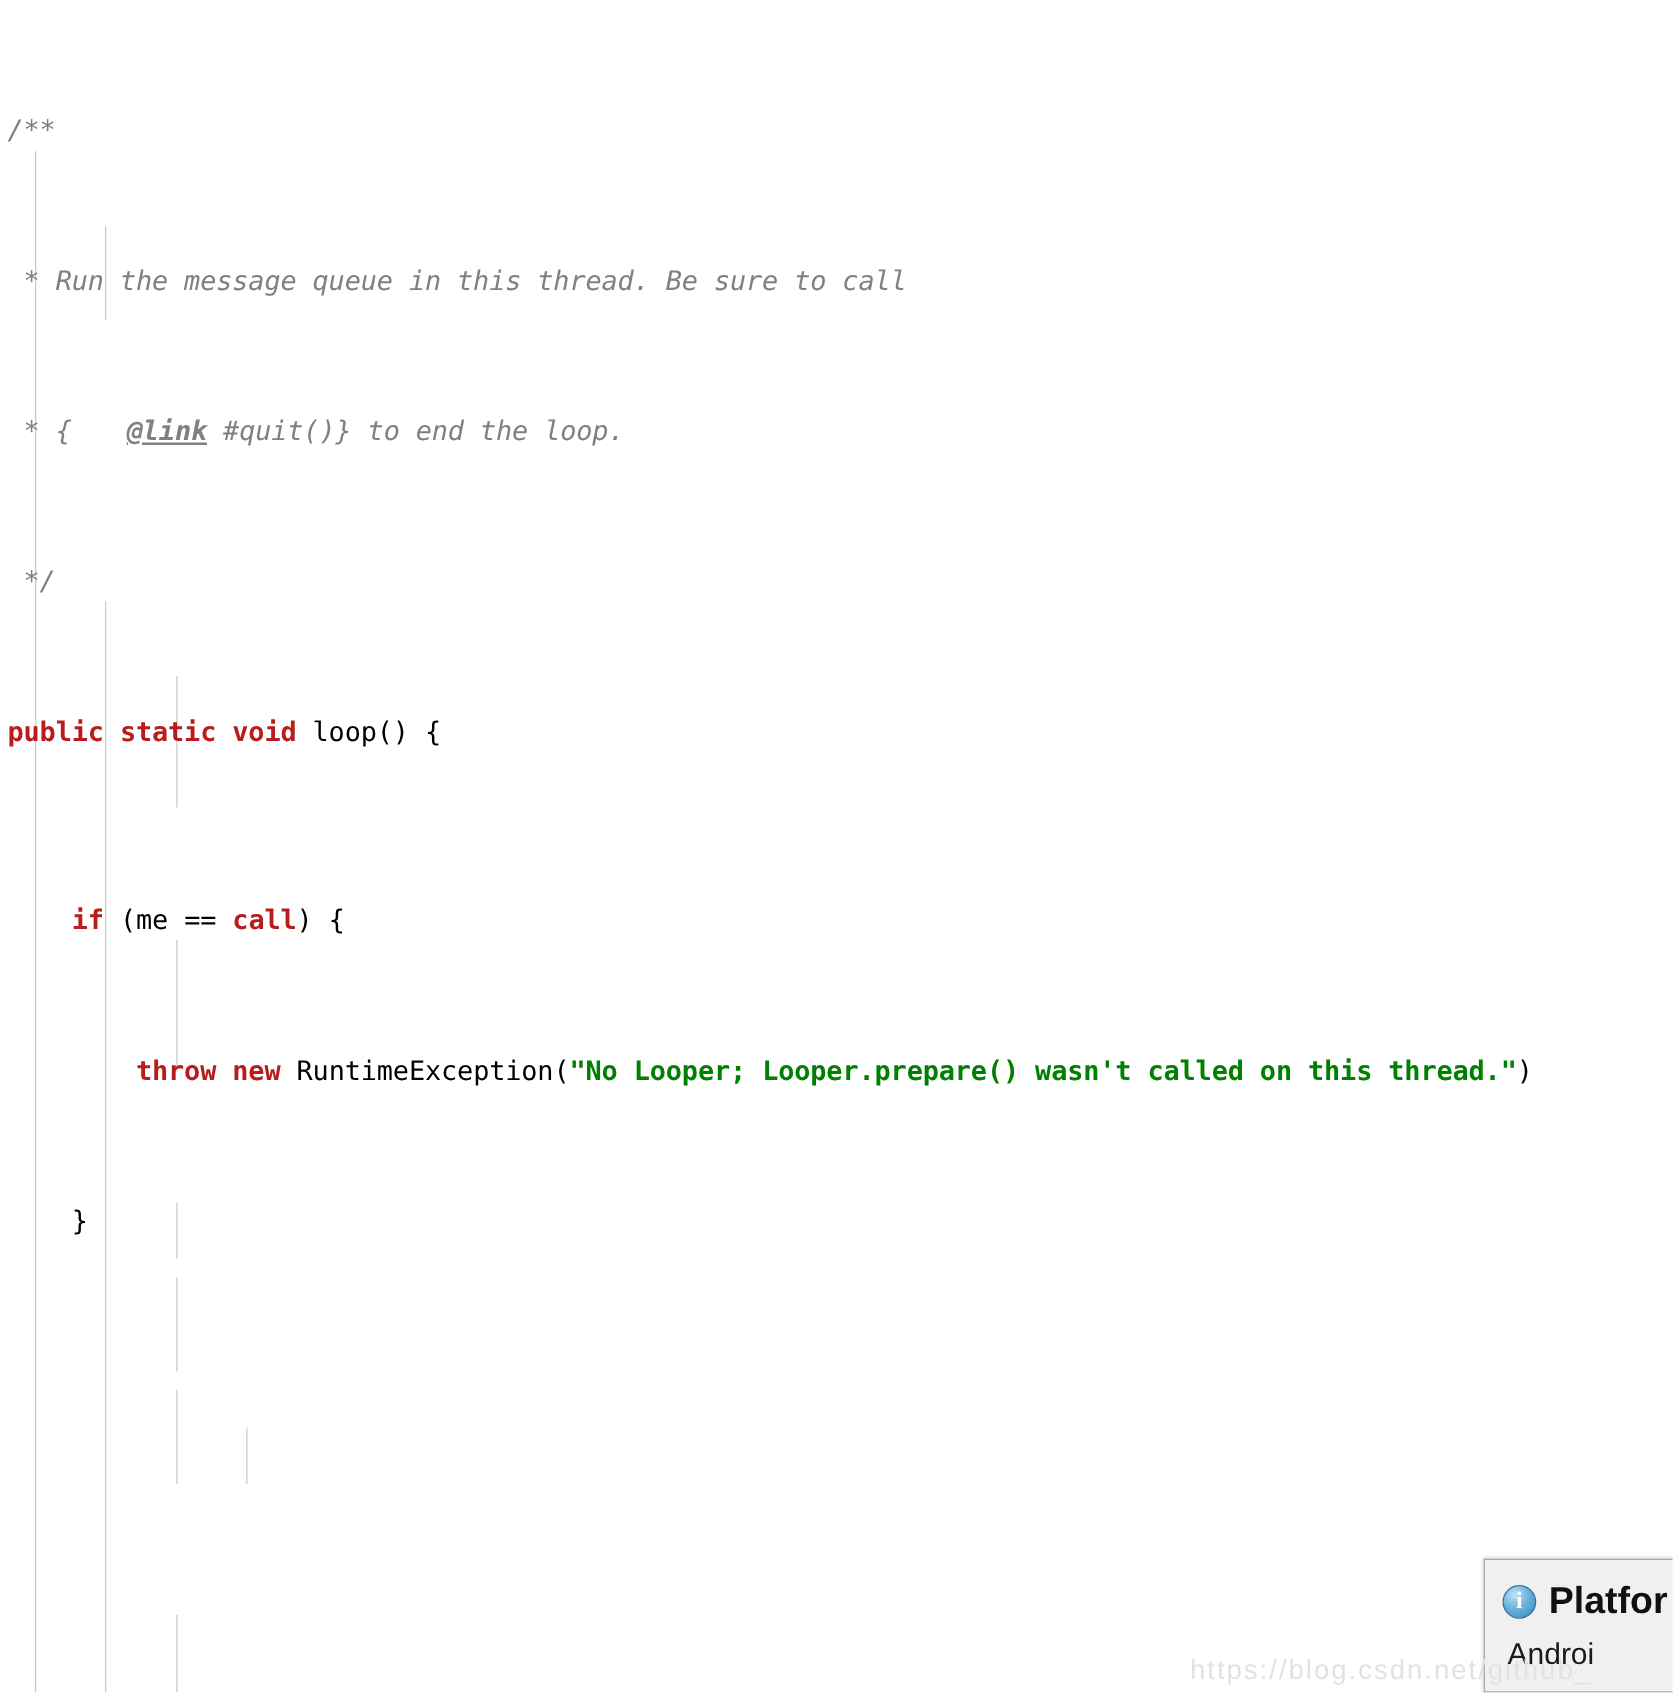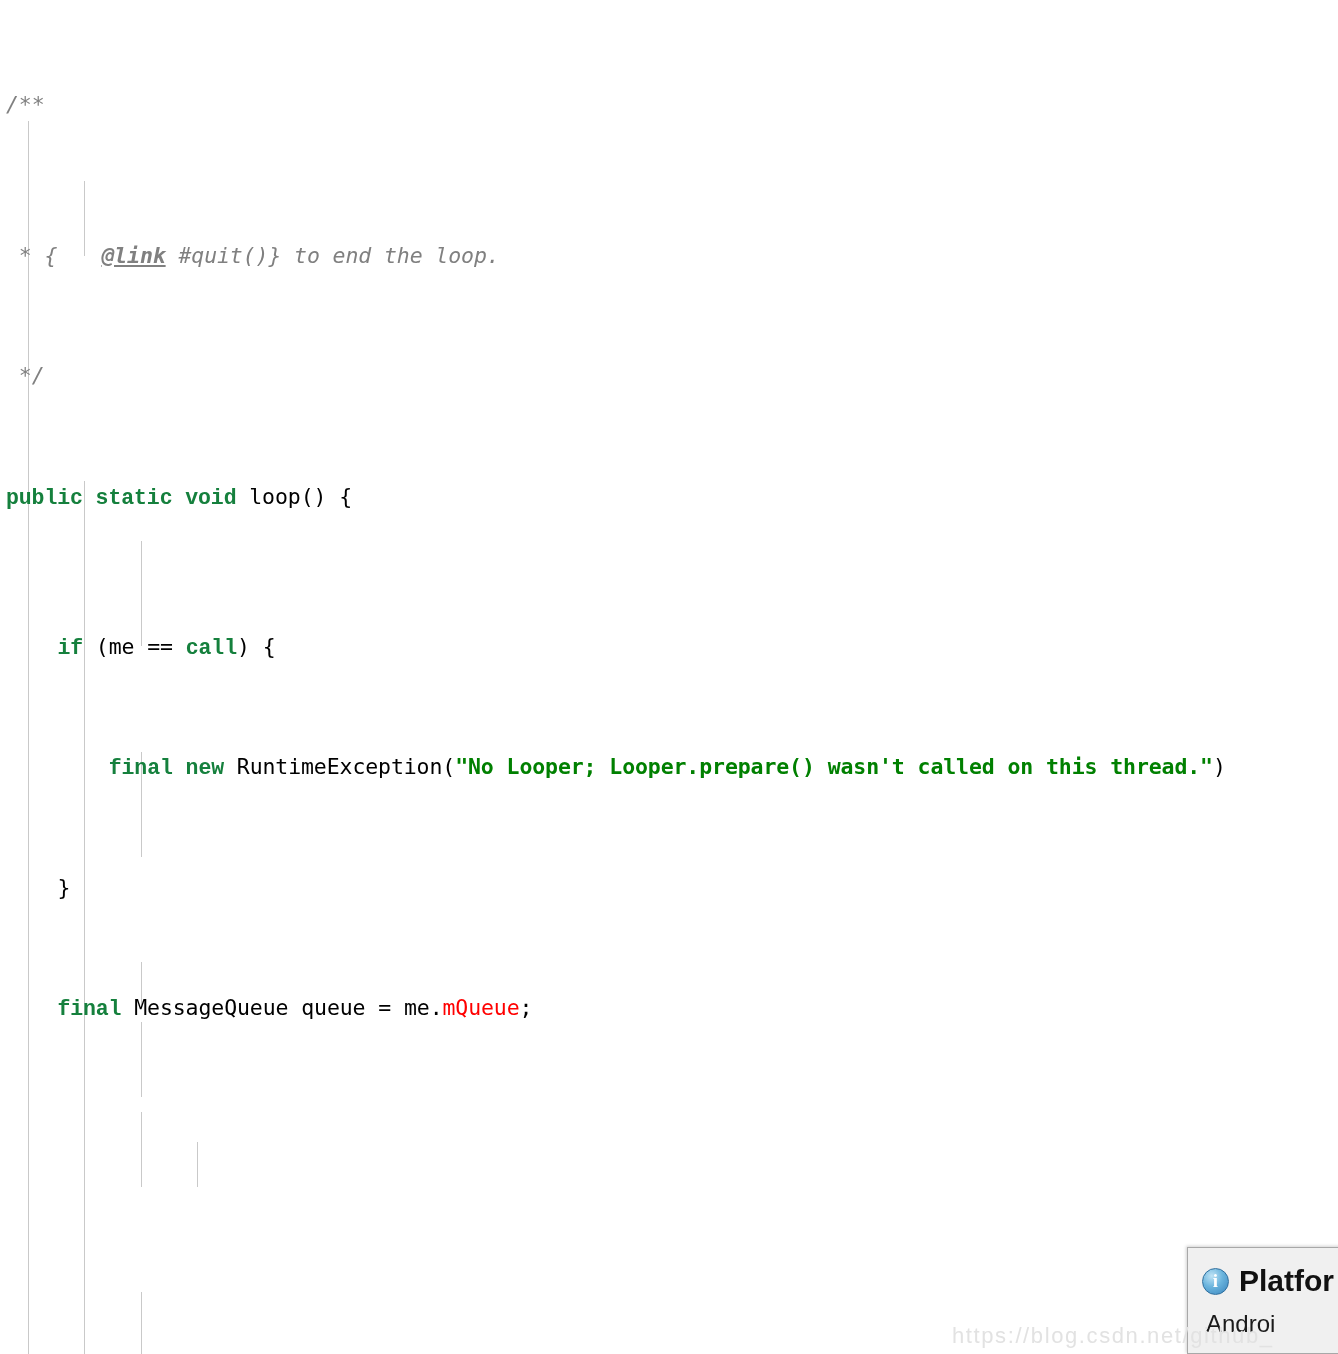--- a/index.html
+++ b/index.html
@@ -46,21 +46,21 @@
   .guide {
     position: absolute;
     top: 0;
     width: 1px;
     background: #c9c9c9;
     z-index: 0;
     pointer-events: none;
   }
 
   
-  .kw    { color: #15803d; font-weight: bold; font-family: Liberation Mono, monospace; }
+  .kw    { color: #b91c1c; font-weight: bold; }
   .plain { color: #000000; }
   .cmt   { color: #808080; font-style: italic; }
   .cmtl  { color: #808080; font-style: italic; text-decoration: underline; font-weight: bold; margin-left: 44px; }
   .str   { color: #008000; font-weight: bold; }
   .fld   { color: #ff0000; }
   .mth   { color: #000000; font-style: italic; }
 
   
   #popup {
     position: absolute;
@@ -144,35 +144,35 @@
   <div class="guide" style="left:141px; top:962px; height:45px;"></div>
   <div class="guide" style="left:141px; top:1022px; height:75px;"></div>
   <div class="guide" style="left:141px; top:1112px; height:75px;"></div>
   <div class="guide" style="left:141px; top:1292px; height:62px;"></div>
   <div class="guide" style="left:197px; top:1142px; height:45px;"></div>
 
   <div id="code">
 
     <div class="ln"><span class="cmt">/**</span></div>
 
+    <div class="ln"><span class="cmt"> * Run the message queue in this thread. Be sure to call</span></div>
 
     <div class="ln"><span class="cmt"> * {</span><span class="cmtl">@link</span><span class="cmt"> #quit()} to end the loop.</span></div>
 
     <div class="ln"><span class="cmt"> */</span></div>
 
     <div class="ln"><span class="kw">public static void </span><span class="plain">loop() {</span></div>
 
 
     <div class="ln"><span class="plain">    </span><span class="kw">if </span><span class="plain">(me == </span><span class="kw">call</span><span class="plain">) {</span></div>
 
-    <div class="ln"><span class="plain">        </span><span class="kw">final new </span><span class="plain">RuntimeException(</span><span class="str">"No Looper; Looper.prepare() wasn't called on this thread."</span><span class="plain">)</span></div>
+    <div class="ln"><span class="plain">        </span><span class="kw">throw new </span><span class="plain">RuntimeException(</span><span class="str">"No Looper; Looper.prepare() wasn't called on this thread."</span><span class="plain">)</span></div>
 
     <div class="ln"><span class="plain">    }</span></div>
 
-    <div class="ln"><span class="plain">    </span><span class="kw">final </span><span class="plain">MessageQueue queue = me.</span><span class="fld">mQueue</span><span class="plain">;</span></div>
 
     <div class="ln"><span class="plain"> </span></div>
 
     
 
     
 
     
 
     

